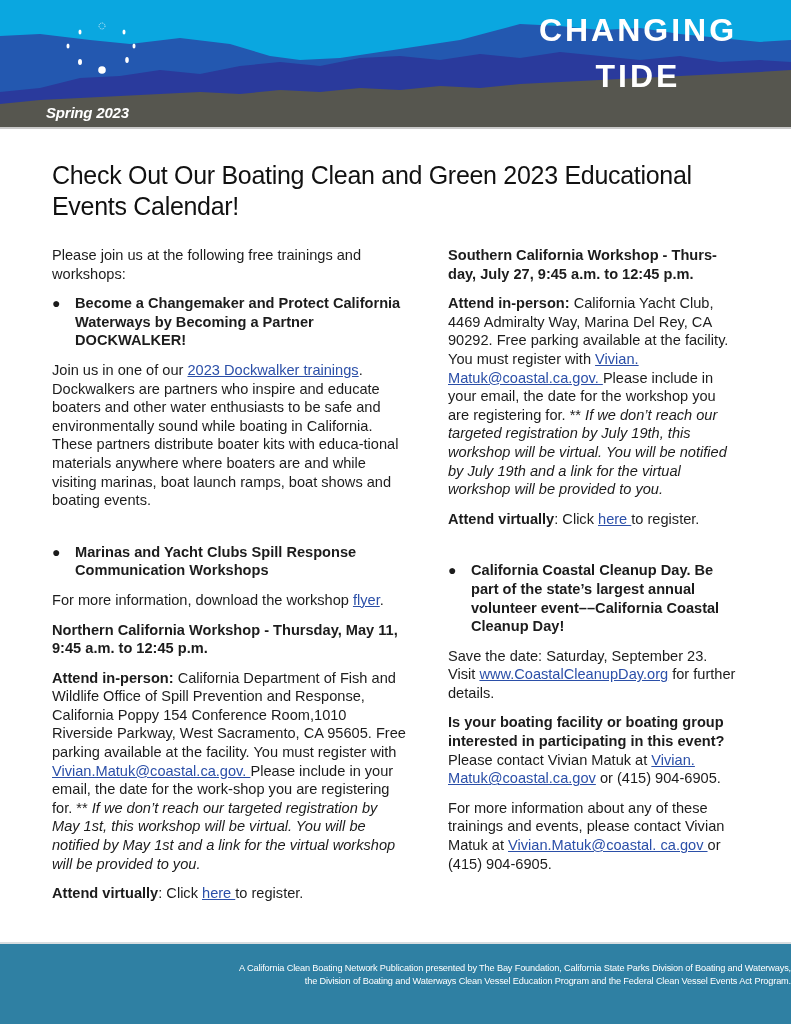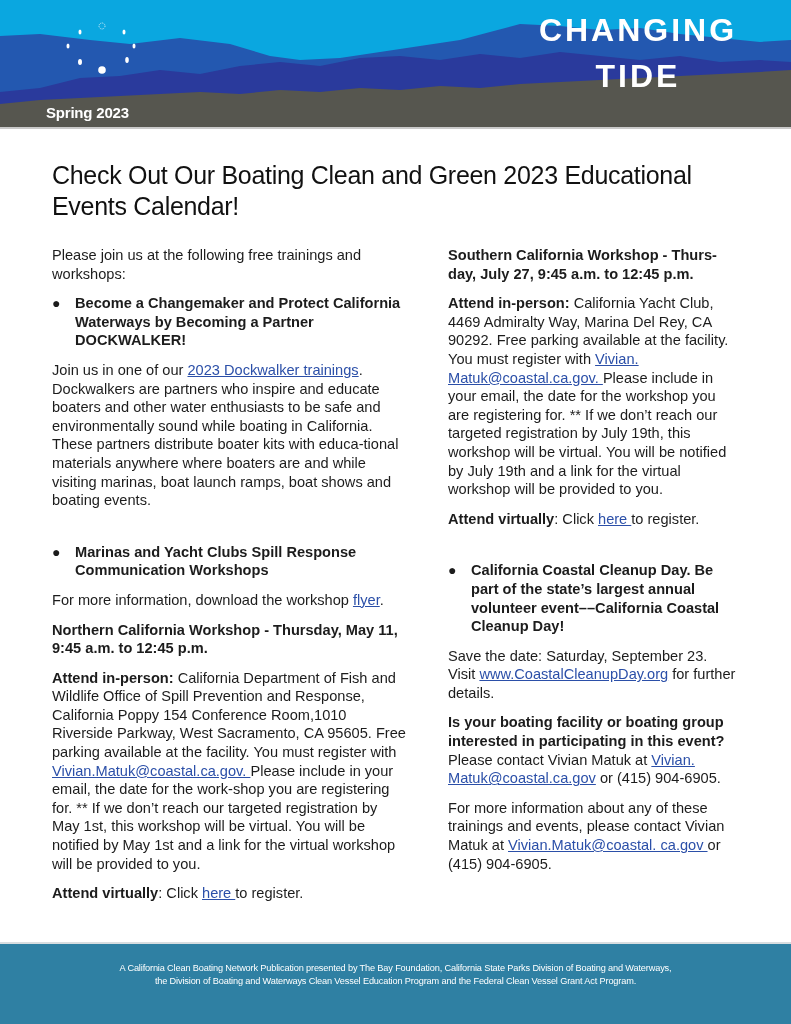--- a/index.html
+++ b/index.html
@@ -3,44 +3,44 @@
 <meta charset="utf-8">
 <style>
   * { box-sizing: border-box; margin: 0; padding: 0; }
   html, body { width: 791px; height: 1024px; overflow: hidden; background: #ffffff; }
   body { font-family: "Liberation Sans", "DejaVu Sans", sans-serif; color: #1a1a1a; position: relative; }
 
   
   .banner { position: absolute; left: 0; top: 0; width: 791px; height: 128px; overflow: hidden; background: #0aa7e0; }
   .banner svg.bg { position: absolute; left: 0; top: 0; width: 791px; height: 128px; }
   .banner .moon { position: absolute; left: 60px; top: 18px; width: 80px; height: 60px; }
-  .season { position: absolute; left: 46px; top: 104px; color: #ffffff; font-weight: bold; font-size: 15px; letter-spacing: -0.2px; }
+  .season { position: absolute; left: 46px; top: 104px; color: #ffffff; font-weight: bold; font-style: italic; font-size: 15px; letter-spacing: -0.2px; }
   .logo { position: absolute; left: 528px; top: 12px; width: 220px; color: #ffffff; text-align: center; font-weight: bold; line-height: 1; }
   .logo .the { display: block; font-style: italic; font-size: 30px; margin-left: 12px; letter-spacing: 0px; }
   .logo .changing { display: block; font-size: 32px; letter-spacing: 3px; margin-top: 2px; }
   .logo .tide { display: block; font-size: 32px; letter-spacing: 3px; margin-top: 14px; }
   .rule { position: absolute; left: 0; top: 127px; width: 791px; height: 2px; background: #c9c9c9; }
 
   
   .title { position: absolute; left: 52px; top: 160px; width: 640px; font-size: 25px; font-weight: normal; line-height: 31px; color: #111; letter-spacing: -0.3px; }
 
   
   .col { position: absolute; font-size: 14.6px; line-height: 18.6px; color: #1c1c1c; }
   .col-left { left: 52px; top: 246px; width: 356px; }
   .col-right { left: 448px; top: 246px; width: 290px; }
   .col p { margin-bottom: 11px; }
   .col .b { font-weight: bold; }
-  .col .i { }
+  .col .i { font-style: italic; }
   .col a { color: #2b4fa8; text-decoration: underline; text-decoration-color: #2b4fa8; }
   .bullet { display: flex; font-weight: bold; margin-bottom: 11px; }
   .bullet .dot { width: 23px; flex: none; font-size: 14px; }
   .gap-lg { height: 22px; }
 
   
-  .footer { position: absolute; left: 0; top: 942px; width: 791px; height: 82px; background: #2f80a3; border-top: 2px solid #d8dde0; color: #ffffff; font-size: 9.2px; line-height: 13.4px; text-align: center; padding-top: 18px; letter-spacing: -0.15px; }
+  .footer { position: absolute; left: 0; top: 942px; width: 791px; height: 82px; background: #2f80a3; border-top: 2px solid #d8dde0; color: #ffffff; font-size: 9.2px; line-height: 13.4px; text-align: right; padding-top: 18px; letter-spacing: -0.15px; }
 </style>
 </head>
 <body>
 
 <div class="banner">
   <svg class="bg" viewBox="0 0 791 128" preserveAspectRatio="none">
     <rect x="0" y="0" width="791" height="128" fill="#0aa7e0"></rect>
     <path d="M0,36 L40,34 L90,40 L130,44 L180,38 L230,44 L270,56 L300,60 L340,58 L380,52 L420,46 L460,40 L490,32 L520,24 L560,26 L600,30 L640,28 L680,34 L720,38 L760,42 L791,40 L791,128 L0,128 Z" fill="#2358b0"></path>
     <path d="M0,92 L40,88 L80,78 L120,76 L160,70 L200,74 L240,66 L280,62 L320,66 L360,58 L400,56 L440,60 L480,54 L520,58 L560,52 L600,56 L640,60 L680,56 L720,62 L760,60 L791,62 L791,128 L0,128 Z" fill="#2a3a9c"></path>
     <path d="M0,104 L40,100 L80,98 L120,96 L160,94 L200,92 L240,94 L280,90 L320,92 L360,88 L400,90 L440,86 L480,88 L520,84 L560,82 L600,80 L640,78 L680,76 L720,74 L760,72 L791,70 L791,128 L0,128 Z" fill="#56564f"></path>
@@ -107,14 +107,14 @@
 
   <p><span>Save the date: Saturday, September 23. Visit </span><a>www.CoastalCleanupDay.org</a><span> for further details.</span></p>
 
   <p><span class="b">Is your boating facility or boating group interested in participating in this event?</span><span> Please contact Vivian Matuk at  </span><a>Vivian. Matuk@coastal.ca.gov</a><span> or (415) 904-6905.</span></p>
 
   <p><span>For more information about any of these trainings and events, please contact Vivian Matuk at </span><a>Vivian.Matuk@coastal. ca.gov </a><span>or (415) 904-6905.</span></p>
 </div>
 
 <div class="footer">
   <div>A California Clean Boating Network Publication presented by The Bay Foundation, California State Parks Division of Boating and Waterways,</div>
-  <div>the Division of Boating and Waterways Clean Vessel Education Program and the Federal Clean Vessel Grant Act Program.</div>
+  <div>the Division of Boating and Waterways Clean Vessel Education Program and the Federal Clean Vessel Events Act Program.</div>
 </div>
 
 </body></html>

